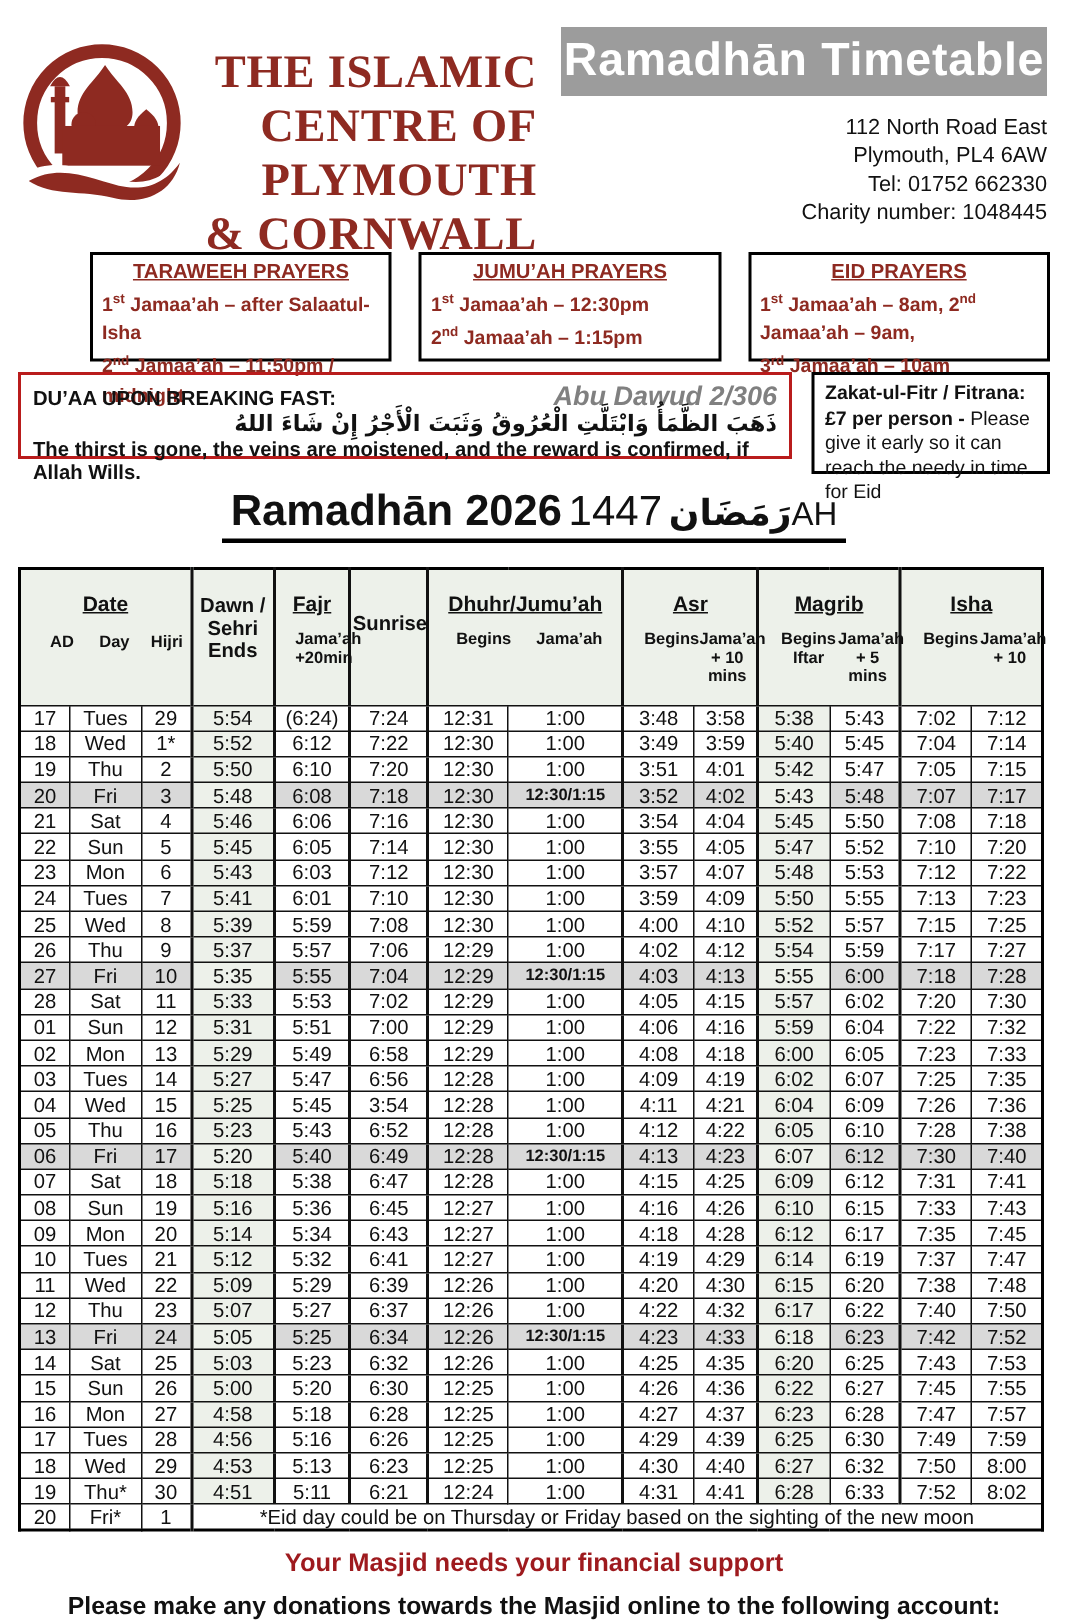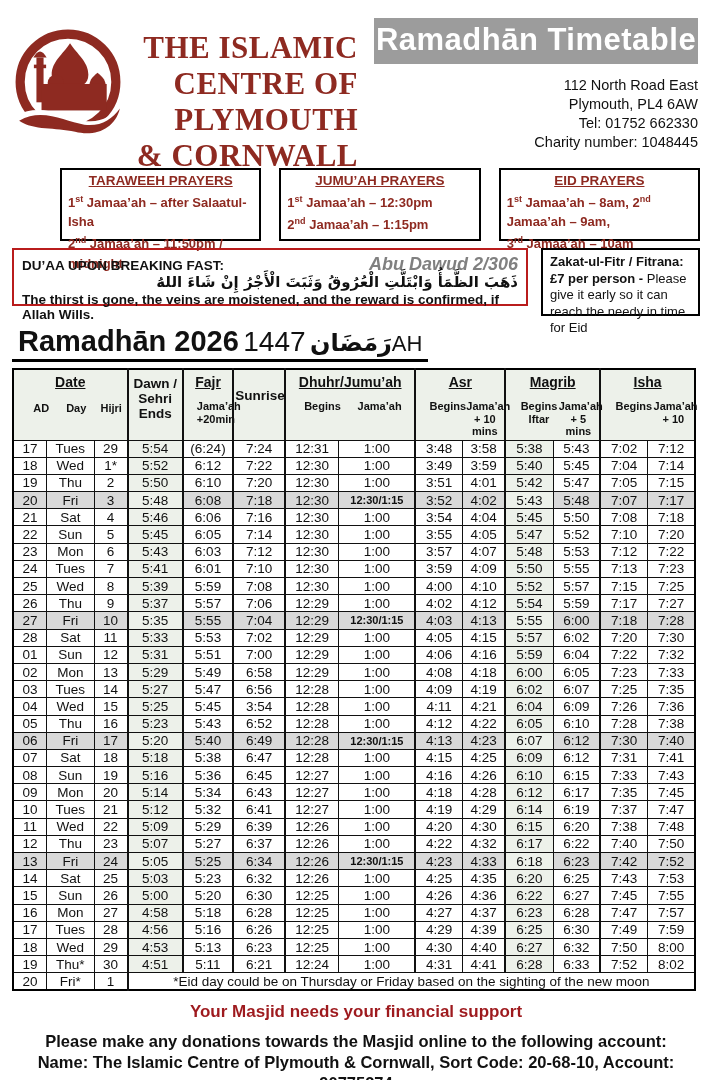--- a/index.html
+++ b/index.html
@@ -43,32 +43,32 @@
   .duaa-top{display:flex;justify-content:space-between;align-items:baseline;}
   .duaa-label{font-weight:bold;font-size:13.5px;}
   .duaa-src{font-weight:bold;font-style:italic;color:#808080;font-size:18px;}
   .duaa-ar{text-align:right;font-family:"DejaVu Sans",sans-serif;font-weight:bold;
     font-size:15px;direction:rtl;margin-top:-2px;}
   .duaa-en{font-weight:bold;font-size:13.5px;margin-top:1px;}
   .zakat{border:2px solid #000;flex:1;padding:4px 7px;font-size:13px;line-height:16.5px;height:68px;}
   .zakat b{font-size:13px;}
 
   
-  .maintitle{margin-top:9px;margin-bottom:6px;}
+  .maintitle{text-align:center;margin-top:9px;margin-bottom:16px;}
   .maintitle .tl{display:inline-block;border-bottom:3px solid #000;padding:0 6px 1px 6px;}
   .maintitle .latin{font-weight:bold;font-size:29px;}
   .maintitle .ar{font-family:"DejaVu Sans",sans-serif;font-size:24px;font-weight:bold;}
   .maintitle .yr{font-size:28px;}
   .maintitle .era{font-size:22px;}
 
   
   table.tt{border-collapse:collapse;width:684px;table-layout:fixed;
     border:2.5px solid #000;}
   .tt th,.tt td{border:1.4px solid var(--line);text-align:center;vertical-align:middle;}
-  .tt th{background:var(--tint);height:60px;padding:2px 1px;vertical-align:top;}
+  .tt th{background:var(--tint);height:60px;padding:12px 1px;vertical-align:top;}
   .tt td{height:17.2px;font-size:13.5px;padding:0;}
   .tt td.small{font-size:11px;font-weight:bold;}
   .tt .gs{border-left-width:2.5px;}
   .tt td.tint{background:var(--tint);}
   .tt tr.friday td{background:var(--friday);}
   .tt tr.friday td.tint{background:var(--tint);}
   .gtitle{font-weight:bold;font-size:14px;text-decoration:underline;margin-top:2px;}
   .subrow{display:flex;margin-top:10px;margin-left:12px;}
   .subrow span{font-weight:bold;font-size:11px;line-height:12.5px;}
   .onlytitle{font-weight:bold;font-size:13.5px;line-height:15px;margin-top:4px;}

